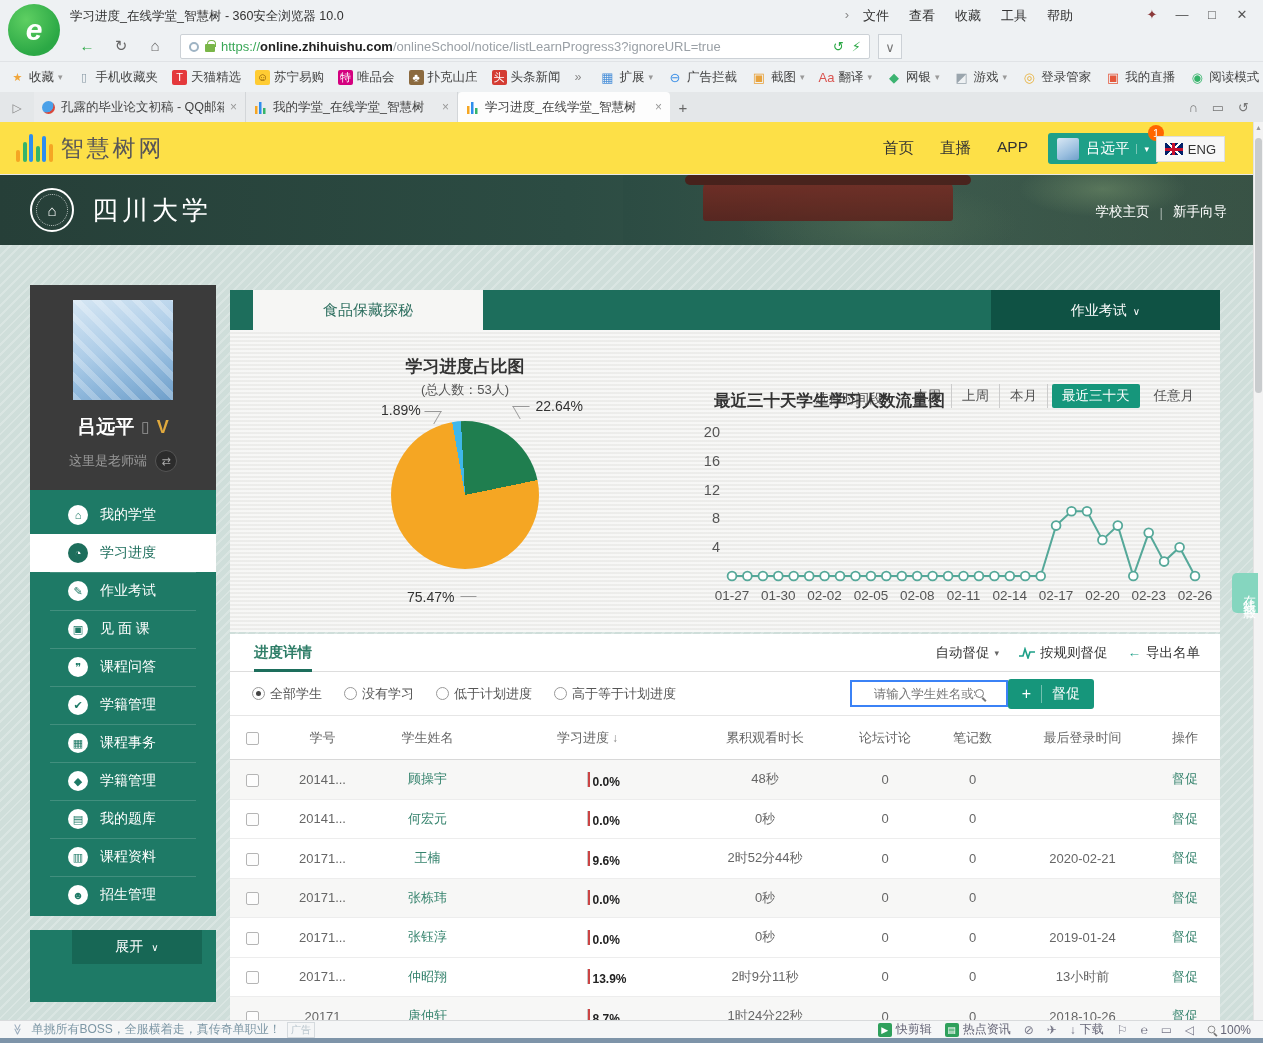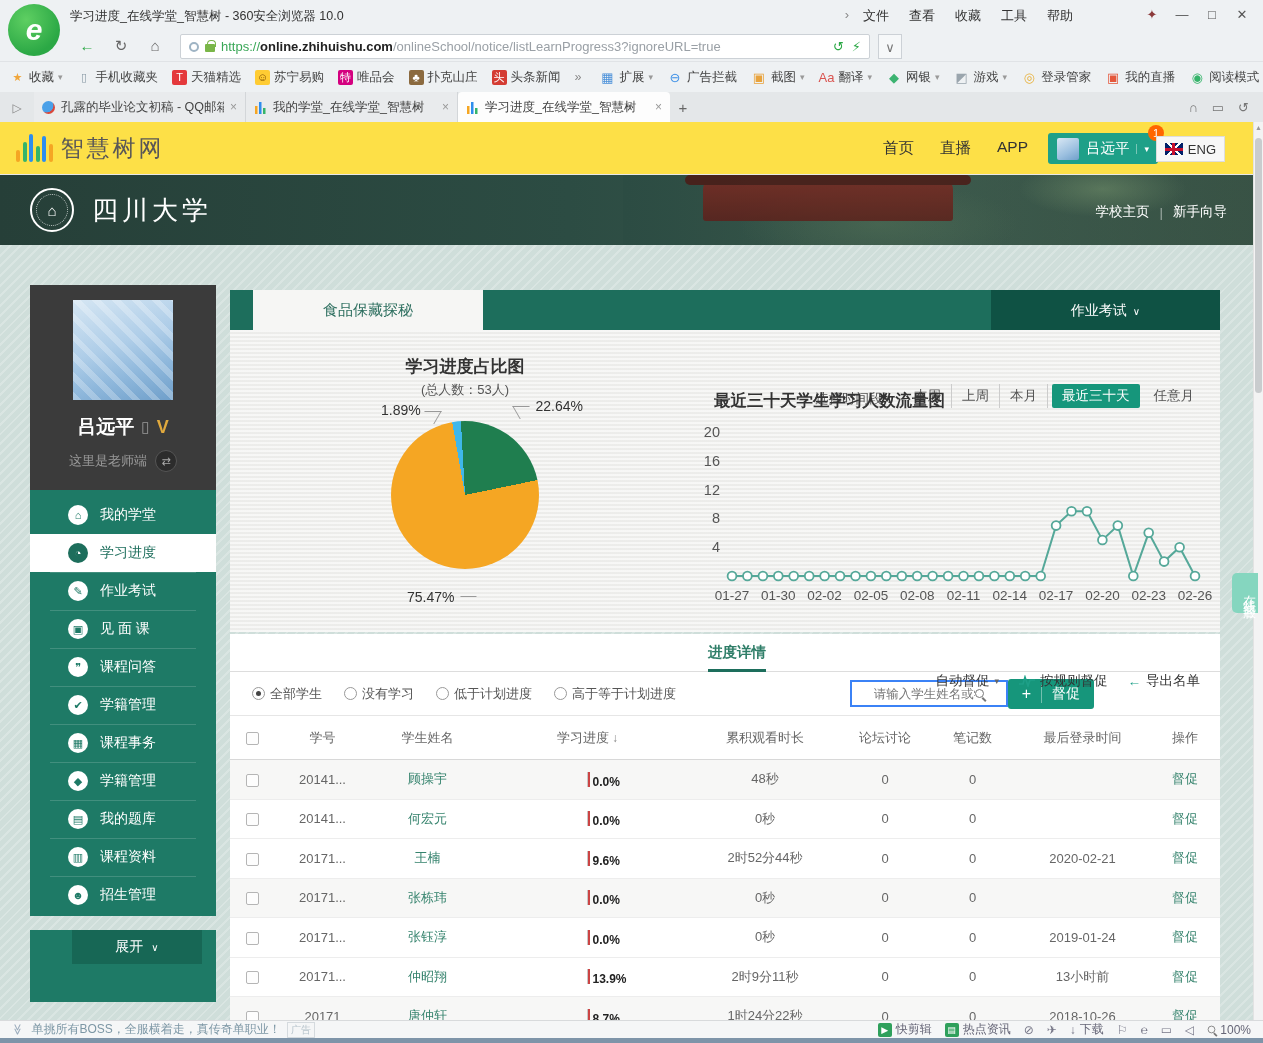--- a/index.html
+++ b/index.html
@@ -158,21 +158,21 @@
   .time-label { margin-right:8px; }
   .time-option { padding:3px 10px; }
   .time-option:not(.selected):not(:last-child) { border-right:1px solid #ccc; }
   .time-option.selected { background:#16967b; color:#fff; border-radius:2px; margin:0 4px; }
   .line-title { position:absolute; top:60px; left:14px; font-size:16.5px; font-weight:bold; color:#333; }
   .line-chart { position:absolute; top:88px; left:0; width:505px; height:205px; overflow:visible; }
   .line-chart text { font-family:"Liberation Sans","DejaVu Sans",sans-serif; fill:#555; }
   .line-chart .ytick { font-size:14.5px; }
   .line-chart .xtick { font-size:13.5px; }
 
-  .section-bar { height:38px; background:#fff; border-bottom:1px solid #ddd; margin-top:2px; position:relative; display:flex; align-items:center;flex-direction:column; }
+  .section-bar { height:38px; background:#fff; border-bottom:1px solid #ddd; margin-top:2px; position:relative; display:flex; align-items:center; }
   .section-tab { margin-left:24px; height:38px; line-height:36px; font-size:14.5px; font-weight:bold; color:#2f7e68; border-bottom:3px solid #1d6e5c; }
   .section-actions { margin-left:auto; display:flex; align-items:center; gap:20px; padding-right:20px; font-size:13.5px; color:#333; }
   .action { display:flex; align-items:center; gap:5px; }
   .action .ic { color:#1ea088; font-weight:bold; }
   .action .dd { font-size:9px; color:#666; }
 
   .filter-row { height:44px; background:#fff; border-bottom:1px solid #e6e6e6; display:flex; align-items:center; padding-left:22px; }
   .filters { display:flex; gap:17px; font-size:13px; color:#555; }
   .filter-option { display:flex; align-items:center; gap:5px; }
   .radio { width:13px; height:13px; border:1px solid #999; border-radius:50%; background:#fff; position:relative; flex:none; }

